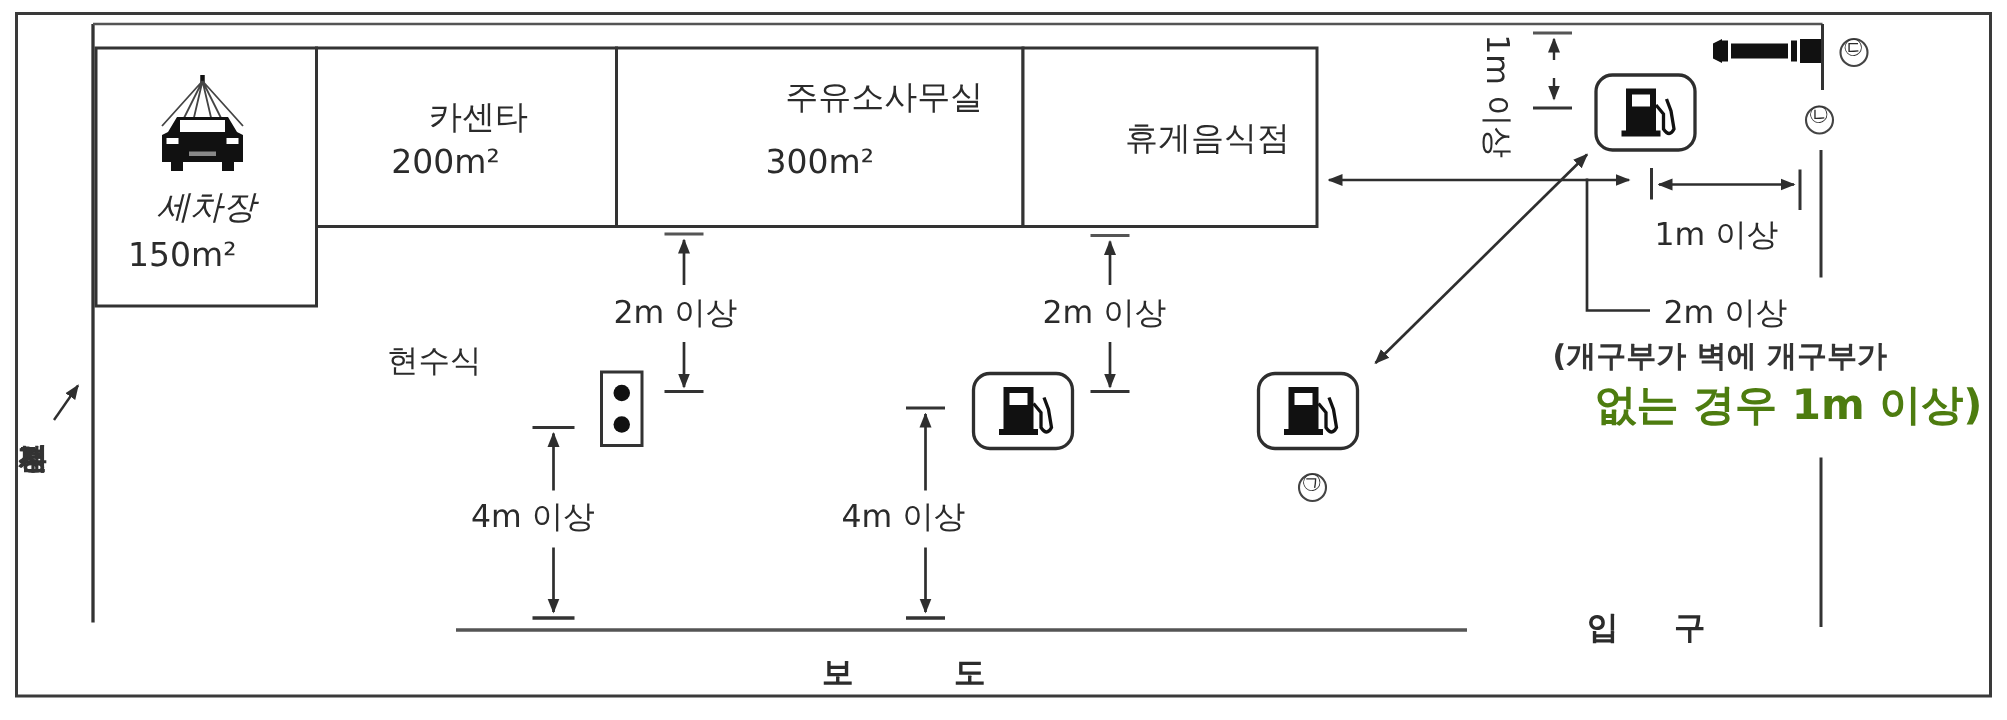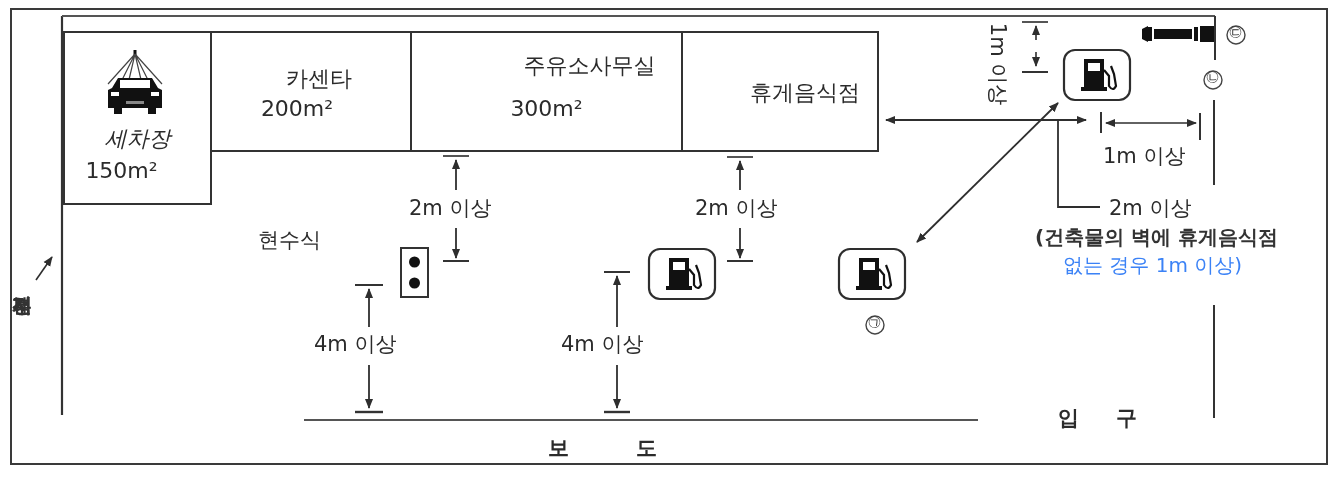--- a/index.html
+++ b/index.html
@@ -132,22 +132,22 @@
 <div class="lbl dim" style="left:408px;top:196px;">2m 이상</div>
 <div class="lbl dim" style="left:694px;top:196px;">2m 이상</div>
 <div class="lbl dim" style="left:313px;top:332px;">4m 이상</div>
 <div class="lbl dim" style="left:560px;top:332px;">4m 이상</div>
 
 <div class="lbl" style="left:258px;top:228px;font-size:21px;text-align:center;">현수식</div>
 
 <div class="lbl dim" style="left:956px;top:52px;transform:rotate(90deg);transform-origin:center;">1m 이상</div>
 <div class="lbl dim" style="left:1102px;top:144px;">1m 이상</div>
 <div class="lbl dim" style="left:1108px;top:196px;">2m 이상</div>
-<div class="lbl" style="left:1035px;top:226px;font-size:20px;font-weight:bold;color:#333;">(건축물의 벽에 휴게음식점</div>
-<div class="lbl" style="left:1063px;top:254px;font-size:20px;font-weight:normal;color:#3b82f6;">없는 경우 1m 이상)</div>
+<div class="lbl" style="left:1035px;top:226px;font-size:20px;font-weight:bold;color:#333;">(개구부가 벽에 개구부가</div>
+<div class="lbl" style="left:1063px;top:254px;font-size:28px;font-weight:bold;color:#4d7c0f;">없는 경우 1m 이상)</div>
 
 <div class="lbl" style="left:1229px;top:25px;font-size:13px;">㉢</div>
 <div class="lbl" style="left:1206px;top:70px;font-size:13px;">㉡</div>
 <div class="lbl" style="left:868px;top:315px;font-size:13px;">㉠</div>
 
 <div style="position:absolute;left:10px;top:292px;">
   <div class="vert">부</div>
   <div class="vert">지</div>
   <div class="vert">경</div>
   <div class="vert">계</div>

